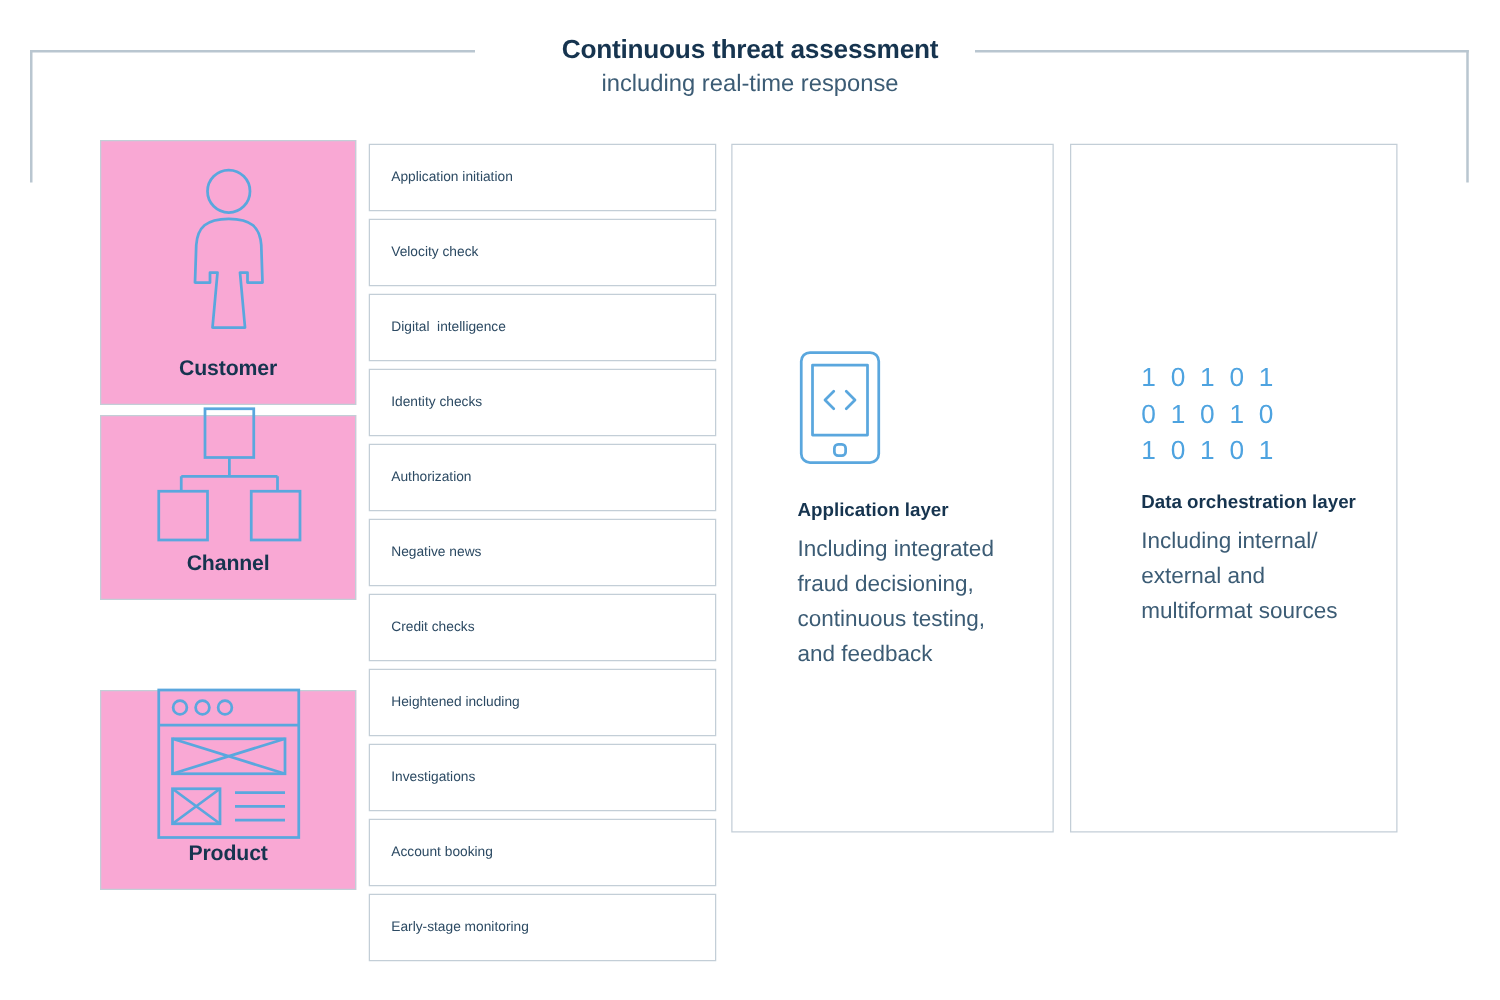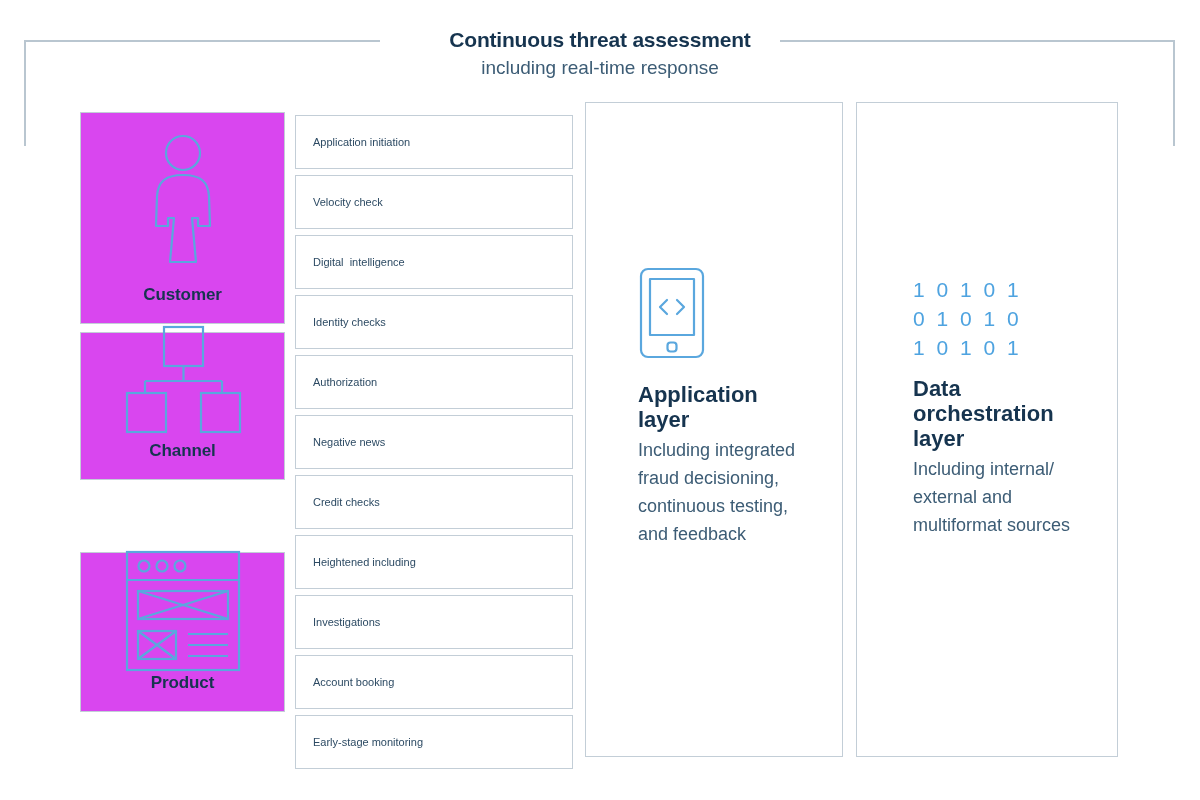--- a/index.html
+++ b/index.html
@@ -38,21 +38,21 @@
   }
   .title-sub {
     font-size: 19px; font-weight: normal; color: #3c5c75;
     line-height: 26px; margin-top: 1px;
   }
 
   
   .entity-card {
     position: absolute; left: 80px; width: 205px;
     border: 1.5px solid #c3ced7;
-    background: #d946ef;
+    background: #f9a8d4;
     display: flex; flex-direction: column;
     align-items: center; justify-content: flex-end;
   }
   #card-customer { top: 112px; height: 212px; }
   #card-channel  { top: 332px; height: 148px; }
   #card-product  { top: 552px; height: 160px; }
   .entity-icon {
     flex: 1 1 auto; display: flex; align-items: center; justify-content: center;
     width: 100%;
   }
@@ -66,34 +66,34 @@
   .check-item {
     height: 54px; margin-bottom: 6px;
     border: 1.5px solid #c3ced7; background: #ffffff;
     display: flex; align-items: center;
     padding-left: 17px;
     font-size: 11px; color: #2c4a63; white-space: pre;
   }
 
   
   .layer-panel {
-    position: absolute; top: 102px; height: 655px;
+    position: absolute; top: 115px; height: 551px;
     border: 1.5px solid #c3ced7; background: #ffffff;
   }
   #panel-app  { left: 585px; width: 258px; }
   #panel-data { left: 856px; width: 262px; }
   .layer-inner { position: absolute; left: 52px; top: 163px; width: 160px; }
   #panel-data .layer-inner { left: 56px; top: 172px; width: 176px; }
   .layer-icon { margin-bottom: 18px; }
   .binary-art {
     font-size: 21px; color: #4ea3e0; line-height: 29px;
     letter-spacing: 3px; margin-bottom: 14px; white-space: pre;
   }
   .layer-title {
-    font-size: 22px; font-weight: bold; color: #16344f;
+    font-size: 15px; font-weight: bold; color: #16344f;
     line-height: 25px; margin-bottom: 4px;
   }
   .layer-desc {
     font-size: 18px; color: #3c5c75; line-height: 28px;
   }
 </style>
 </head>
 <body>
 
 <div id="stage">

